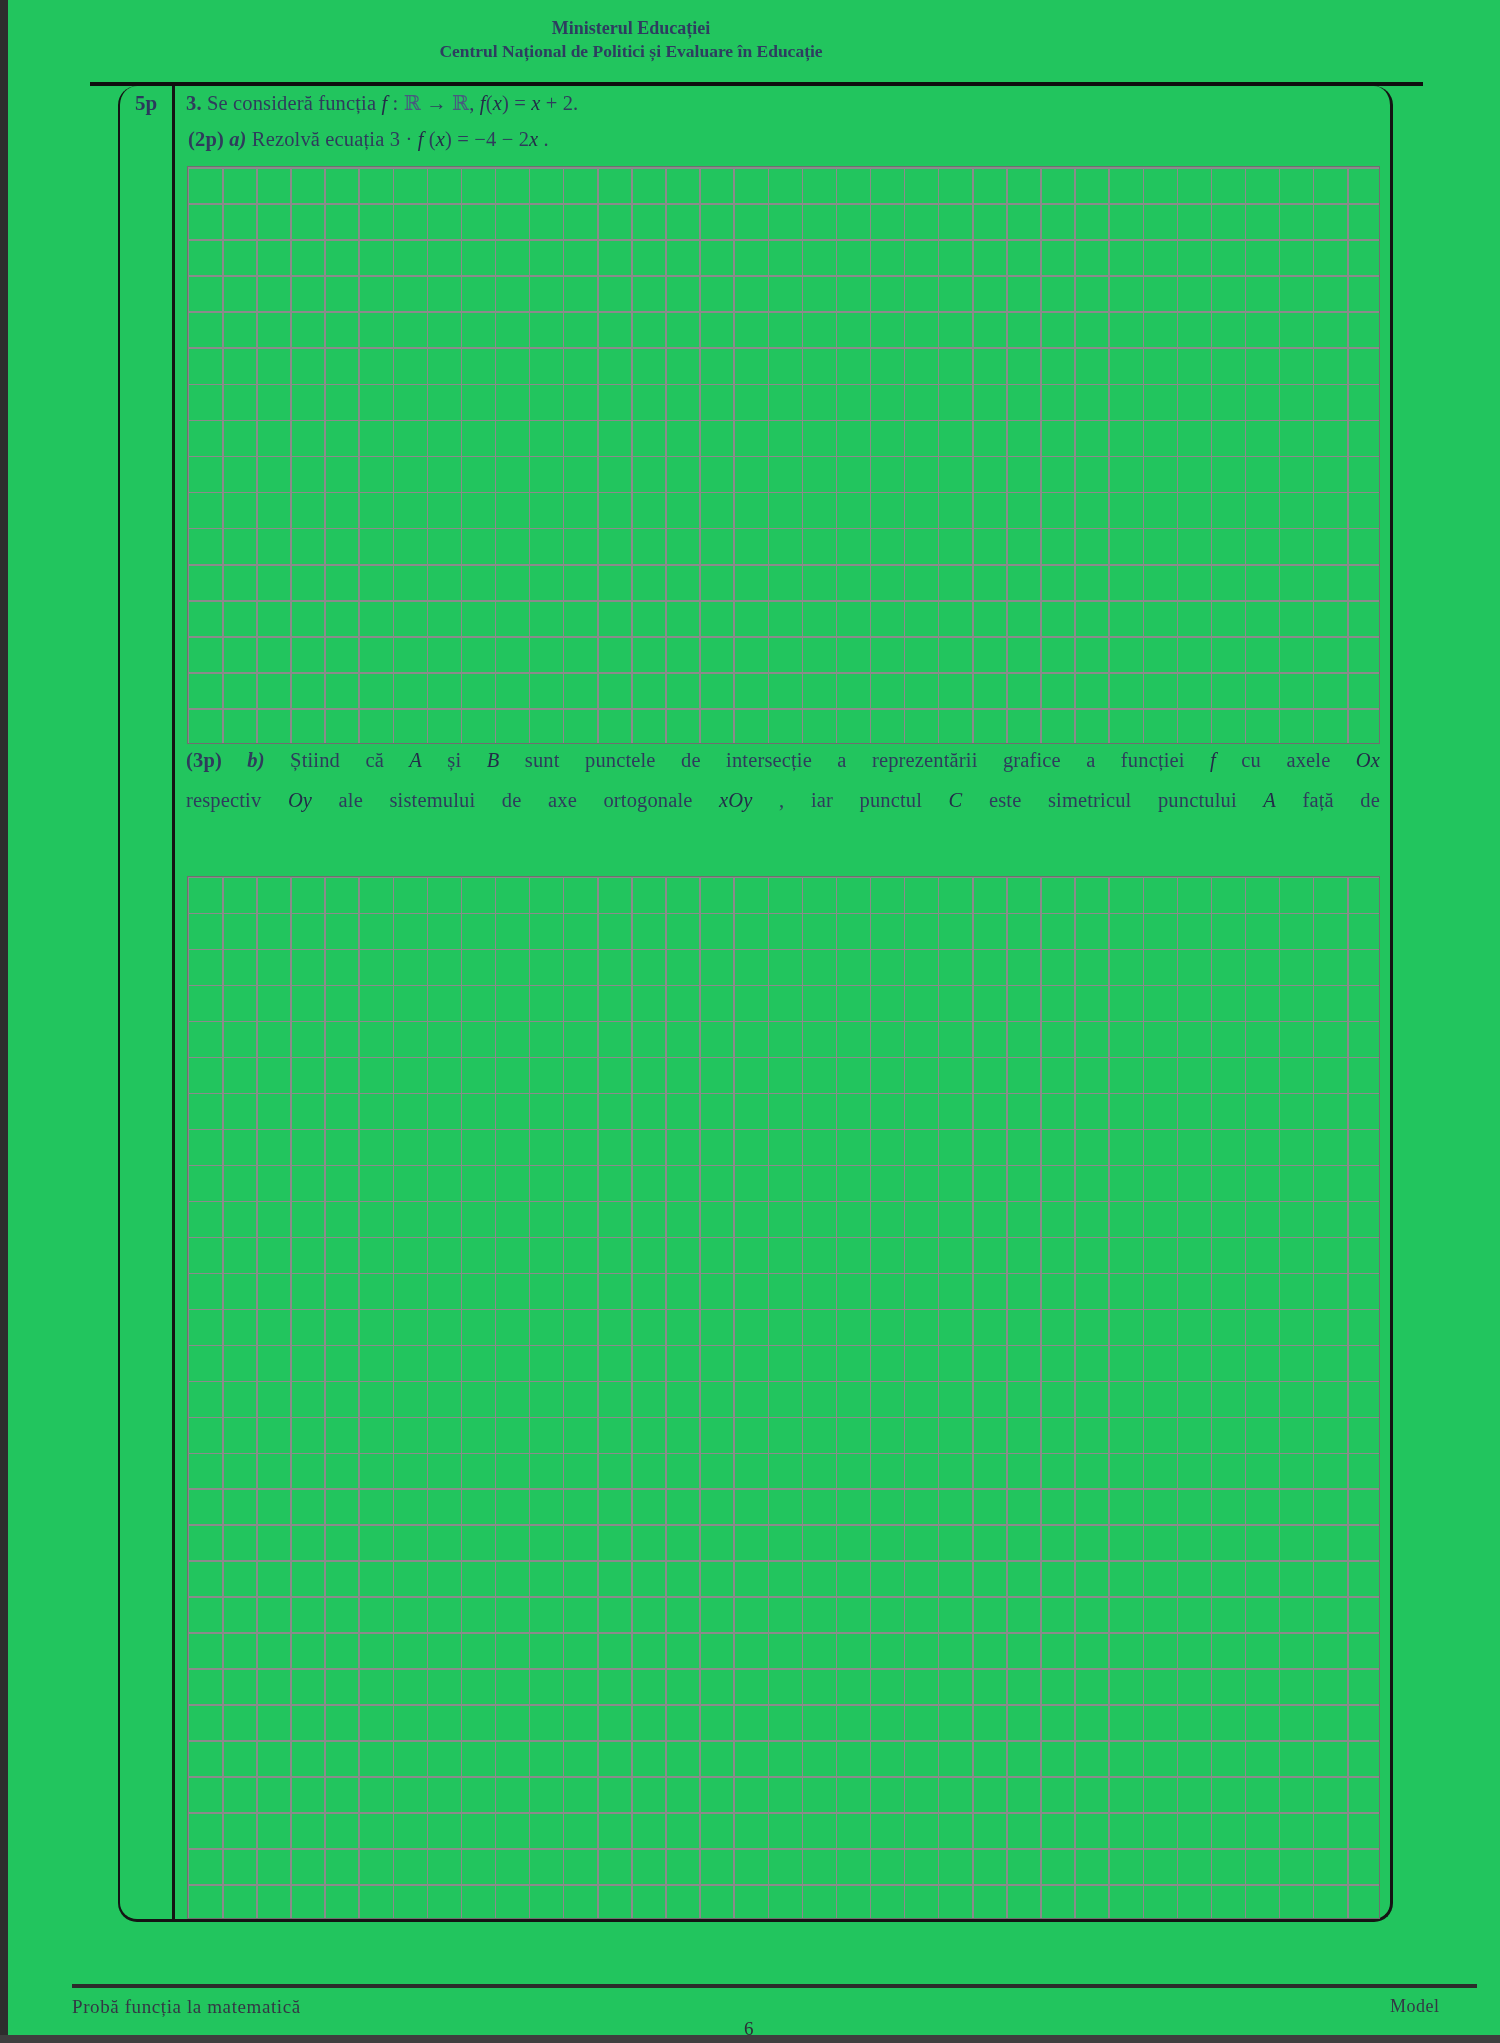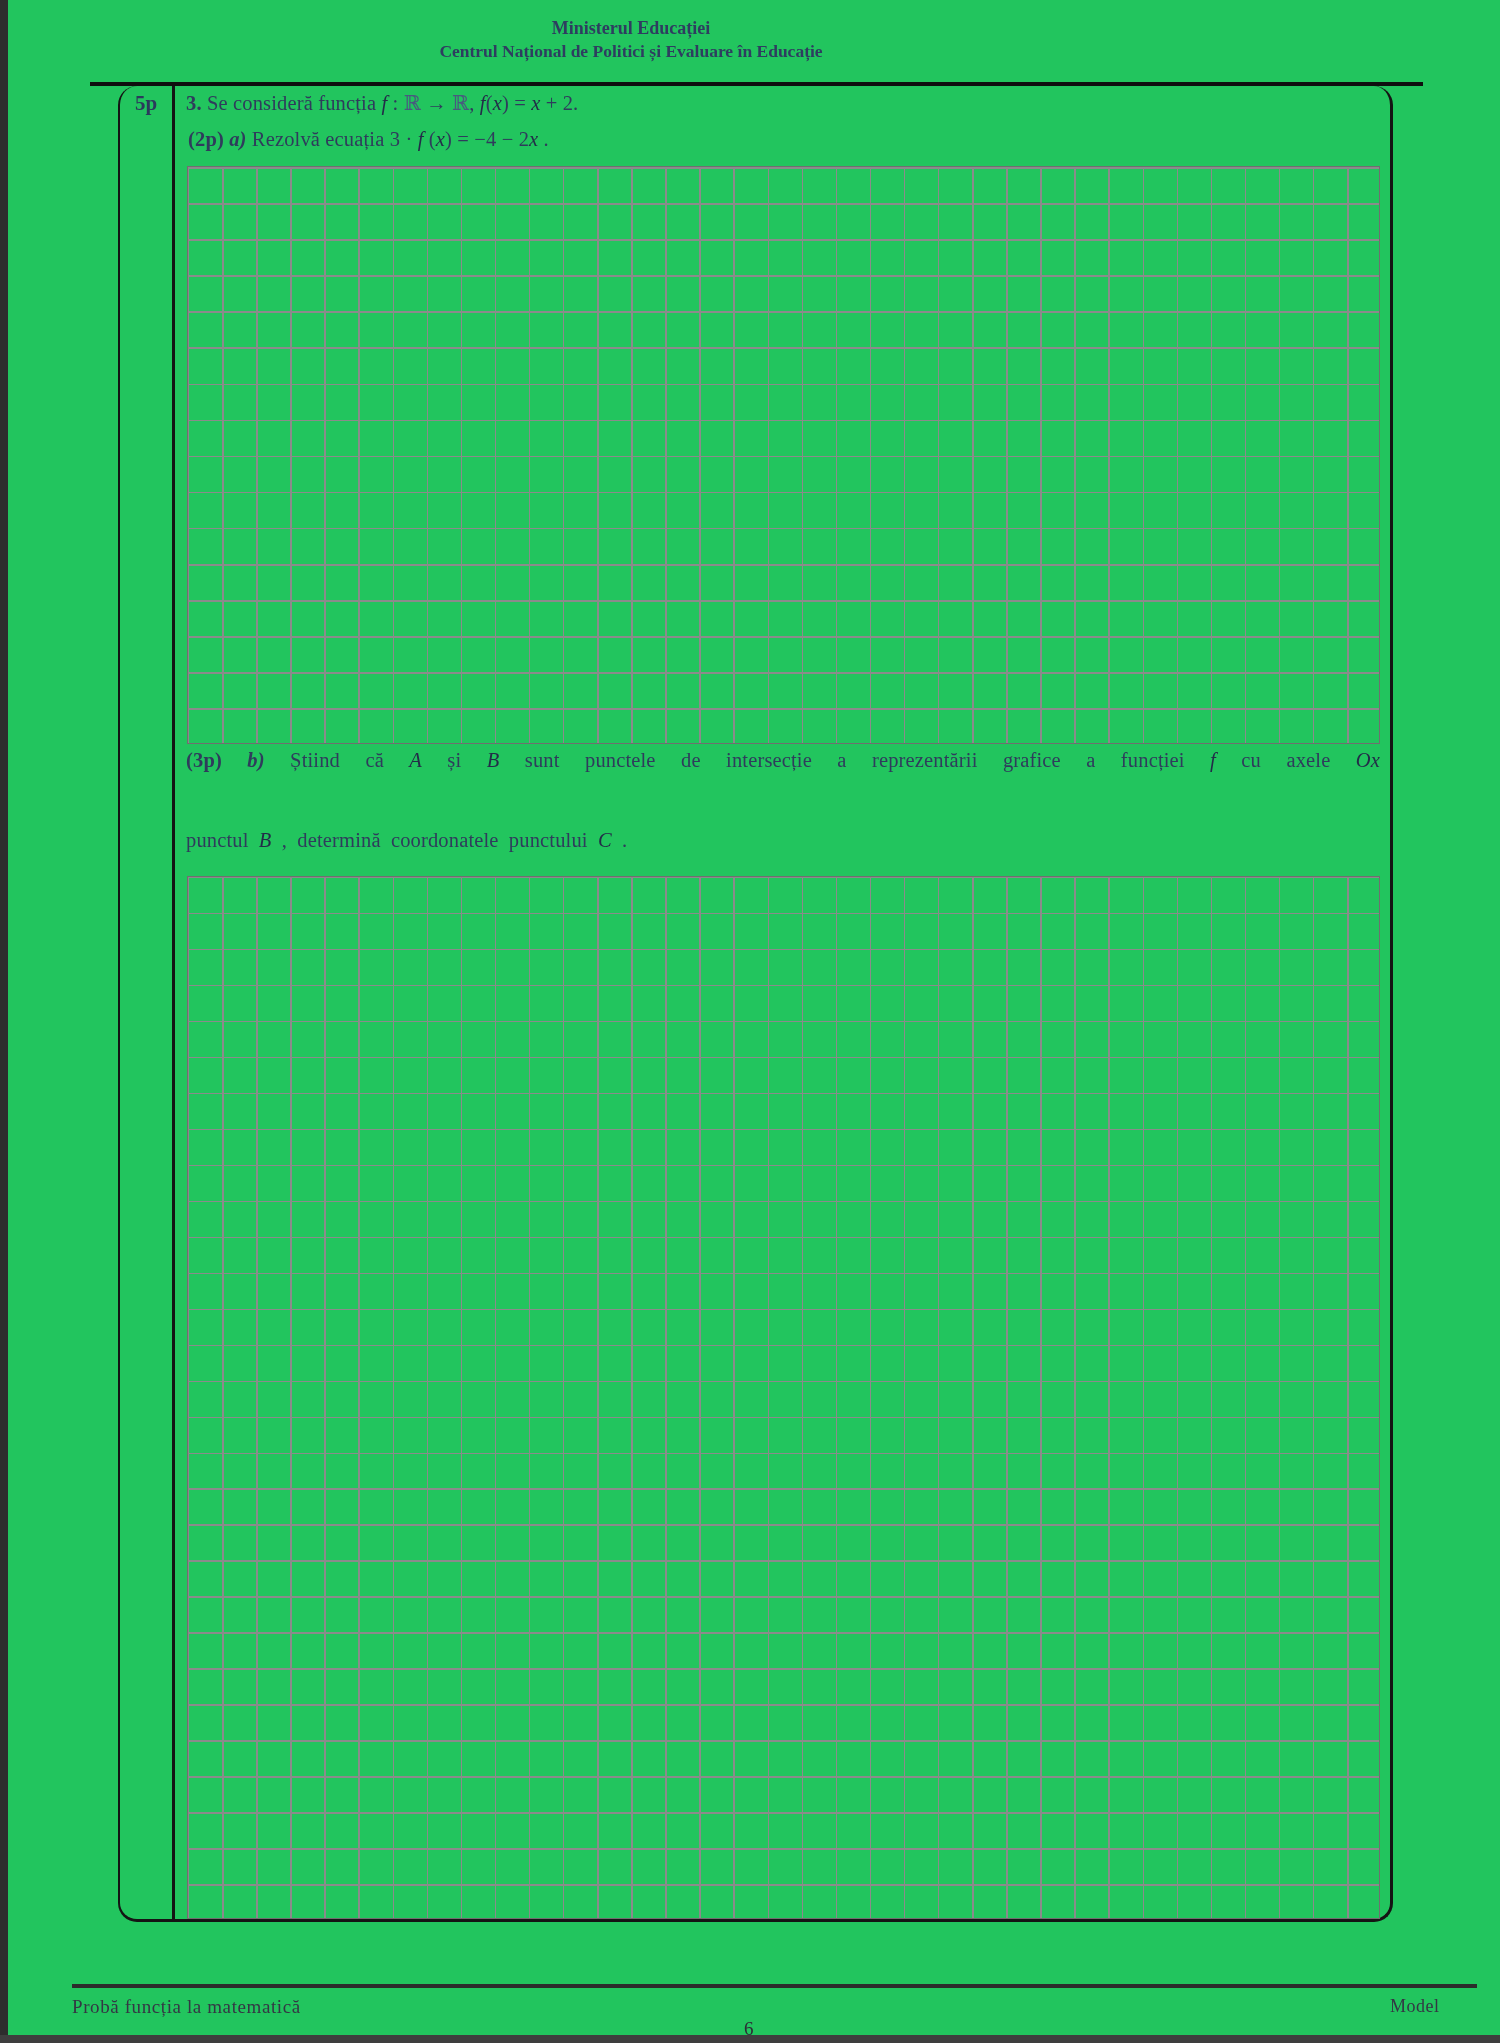--- a/index.html
+++ b/index.html
@@ -81,21 +81,21 @@
     <div class="points-cell">5p</div>
     <div class="col-divider"></div>
 
     <div class="pcontent">
       <div class="tline statement"><span class="seg-b">3.</span><span class="seg-r"> Se consideră funcția </span><span class="seg-i">f</span><span class="seg-r"> : </span><span class="seg-bb">ℝ</span><span class="seg-r"> → </span><span class="seg-bb">ℝ</span><span class="seg-r">, </span><span class="seg-i">f</span><span class="seg-r">(</span><span class="seg-i">x</span><span class="seg-r">) = </span><span class="seg-i">x</span><span class="seg-r"> + 2.</span></div>
       <div class="tline part-a"><span class="seg-b">(2p) </span><span class="seg-bi">a)</span><span class="seg-r"> Rezolvă ecuația  3 · </span><span class="seg-i">f</span><span class="seg-r"> (</span><span class="seg-i">x</span><span class="seg-r">) = −4 − 2</span><span class="seg-i">x</span><span class="seg-r"> .</span></div>
 
       <div class="grid grid-a"></div>
 
       <div class="bline b1 justify"><span class="seg-b">(3p) </span><span class="seg-bi">b)</span><span class="seg-r"> Știind că </span><span class="seg-i">A</span><span class="seg-r"> și </span><span class="seg-i">B</span><span class="seg-r"> sunt punctele de intersecție a reprezentării grafice a funcției </span><span class="seg-i">f</span><span class="seg-r"> cu axele </span><span class="seg-i">Ox</span></div>
-      <div class="bline b3"><span class="seg-r">punctul </span><span class="seg-i">B</span><span class="seg-r"> , determină coordonatele punctului </span><span class="seg-i">C</span><span class="seg-r"> .</span></div>
+      <div class="bline b2 justify"><span class="seg-r">respectiv </span><span class="seg-i">Oy</span><span class="seg-r"> ale sistemului de axe ortogonale </span><span class="seg-i">xOy</span><span class="seg-r"> , iar punctul </span><span class="seg-i">C</span><span class="seg-r"> este simetricul punctului </span><span class="seg-i">A</span><span class="seg-r"> față de</span></div>
 
       <div class="grid grid-b"></div>
     </div>
   </div>
 
   <div class="footer-rule"></div>
   <div class="footer-left">Probă funcția la matematică</div>
   <div class="footer-right">Model</div>
   <div class="page-number">6</div>
 

